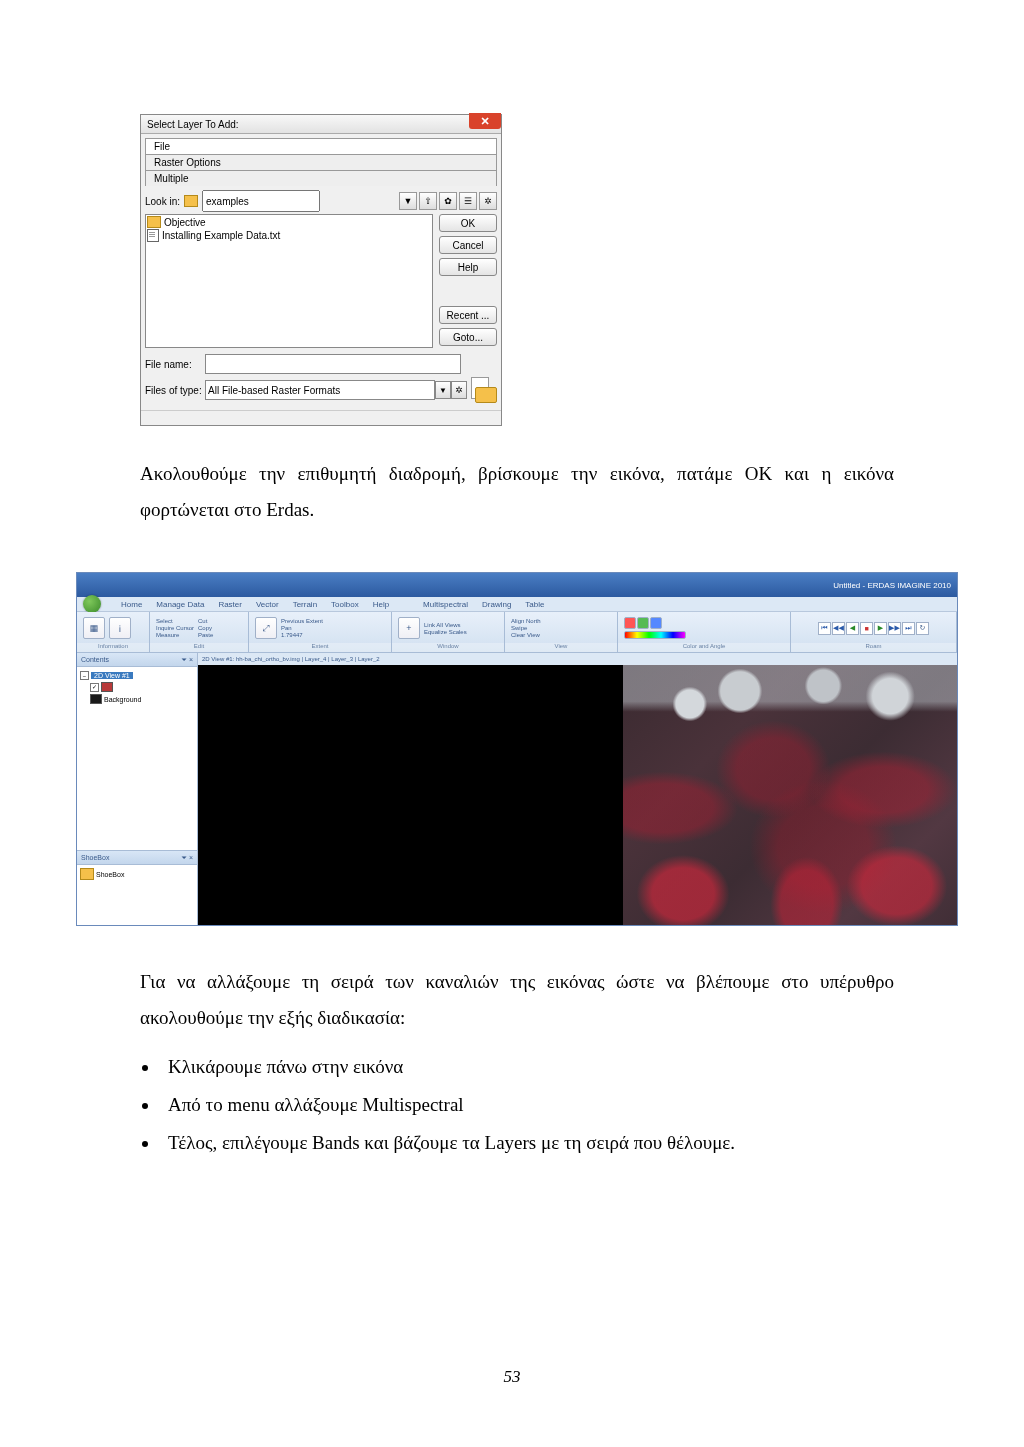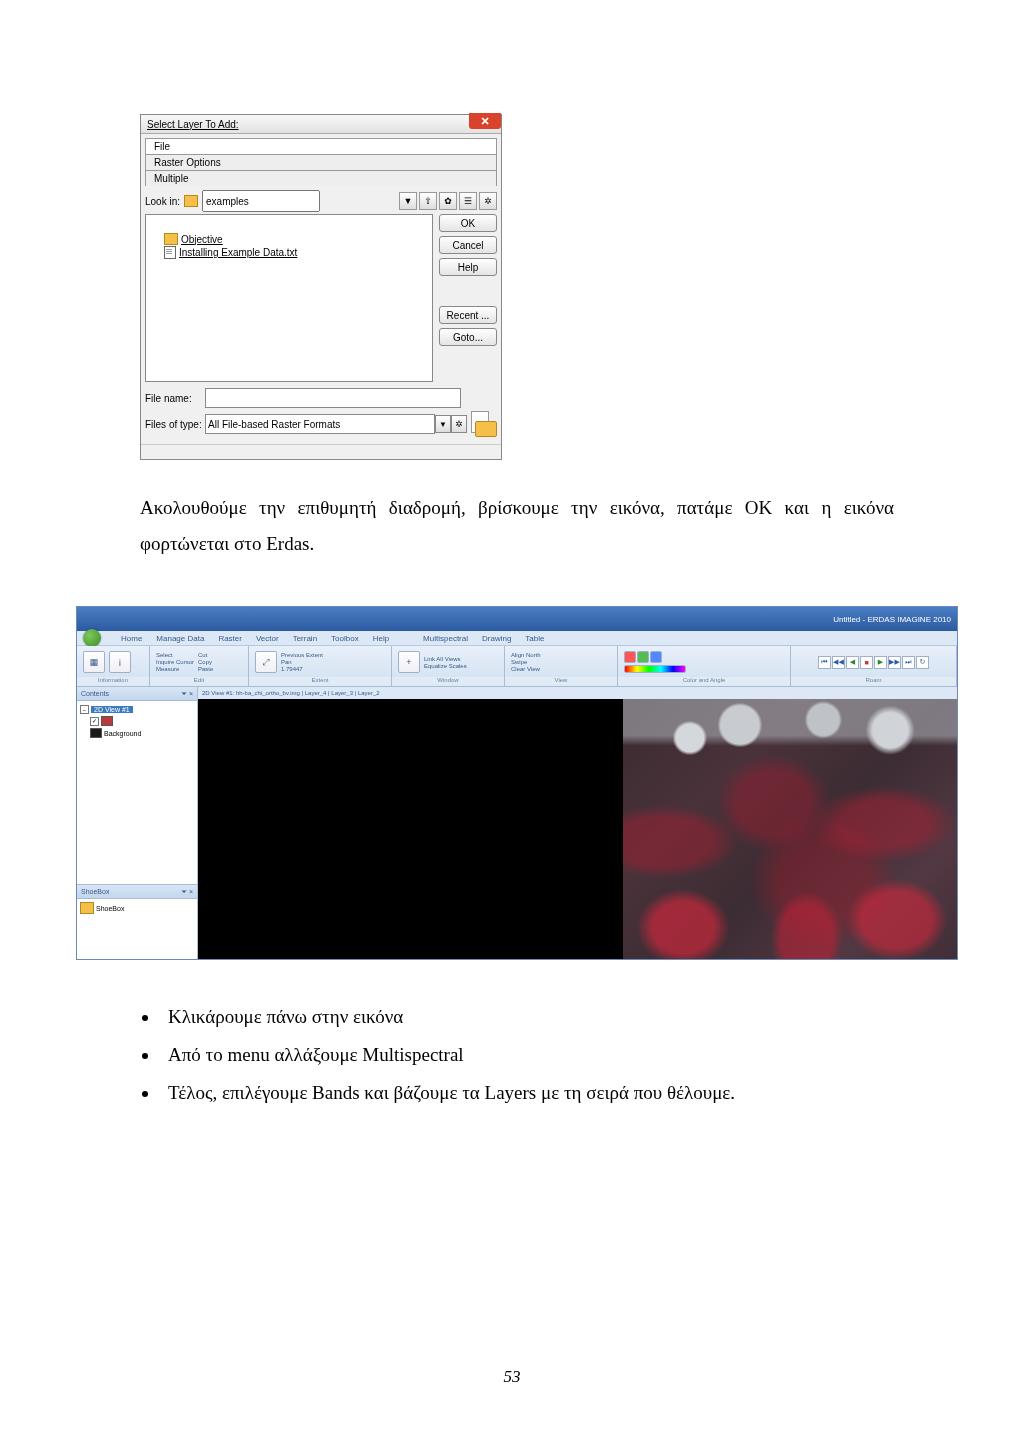--- a/index.html
+++ b/index.html
@@ -5,33 +5,33 @@
   body { margin:0; background:#fff; font-family:"Times New Roman", serif; color:#000; }
   .page { width:1024px; height:1447px; margin:0 auto; position:relative; box-sizing:border-box; padding:100px 130px 0 140px; }
   .para { font-size:19px; line-height:1.9; text-align:justify; margin:0 0 12px 0; }
   ul.bul { margin:4px 0 0 20px; padding:0; }
   ul.bul li { font-size:19px; line-height:2; text-align:left; padding-left:8px; }
   .page-num { position:absolute; bottom:60px; left:0; right:0; text-align:center; font-style:italic; font-size:17px; }
 
   
   .dialog-wrap { margin:14px 0 30px 0; }
   .dialog { width:360px; background:#f0f0f0; border:1px solid #888; font-family:Tahoma,Arial,sans-serif; font-size:10px; color:#000; }
-  .dlg-title { display:flex; align-items:center; background:linear-gradient(#f8f8f8,#e2e2e2); height:18px; padding:0 0 0 6px; border-bottom:1px solid #aaa; position:relative;text-decoration:underline; }
+  .dlg-title { display:flex; align-items:center; background:linear-gradient(#f8f8f8,#e2e2e2); height:18px; padding:0 0 0 6px; border-bottom:1px solid #aaa; position:relative; }
   .dlg-close { position:absolute; right:0; top:-2px; width:32px; height:16px; background:#d9432b; border-radius:0 0 3px 3px; color:#fff; display:flex; align-items:center; justify-content:center; font-size:11px; font-weight:bold; }
   .dlg-body { padding:4px; background:#f0f0f0; }
   .tabs { display:flex; gap:0; margin-bottom:4px;flex-direction:column; }
   .tab { border:1px solid #999; background:#fff; padding:2px 8px; font-size:10px; border-bottom:none; }
   .tab.inactive { background:#eee; }
   .lookin-row { display:flex; align-items:center; gap:4px; margin-bottom:2px; }
   .lookin-row select, .lookin-row input { font-size:10px; height:16px; }
   .folder-ico { width:12px; height:10px; background:#f5c04a; border:1px solid #b58a1a; display:inline-block; }
   .toolbar-btns { display:flex; gap:2px; }
   .toolbar-btns .tb { width:16px; height:16px; border:1px solid #999; background:linear-gradient(#fff,#ddd); display:flex; align-items:center; justify-content:center; font-size:9px; }
   .dlg-main { display:flex; gap:6px; }
-  .file-list { flex:1; height:130px; background:#fff; border:1px solid #888; padding:18px;text-decoration:underline; }
+  .file-list { flex:1; height:130px; background:#fff; border:1px solid #888; padding:1px; }
   .file-list .item { display:flex; align-items:center; gap:3px; font-size:10px; margin-bottom:1px; }
   .doc-ico { width:10px; height:11px; border:1px solid #666; background:#fff; position:relative; }
   .doc-ico::after { content:""; position:absolute; left:1px; top:2px; width:6px; height:1px; background:#999; box-shadow:0 2px 0 #999, 0 4px 0 #999; }
   .right-btns { width:58px; display:flex; flex-direction:column; gap:4px; padding-top:0; }
   .right-btns button { font-size:10px; height:18px; border:1px solid #888; background:linear-gradient(#fff,#e4e4e4); border-radius:3px; }
   .right-btns .spacer { height:22px; }
   .bottom-rows { margin-top:6px; }
   .brow { display:flex; align-items:center; margin-bottom:3px; }
   .brow label { width:60px; font-size:10px; }
   .brow input, .brow select { flex:1; font-size:10px; height:16px; border:1px solid #888; background:#fff; }
@@ -287,20 +287,21 @@
             <div class="black-pane"></div>
             <div class="sat-pane">
                 <div class="sat-img"></div>
               </div>
           </div>
         </div>
       </div>
     </div>
   </div>
 
+  <p class="para">Για να αλλάξουμε τη σειρά των καναλιών της εικόνας ώστε να βλέπουμε στο υπέρυθρο ακολουθούμε την εξής διαδικασία:</p>
   <ul class="bul">
     <li>Κλικάρουμε πάνω στην εικόνα</li>
     <li>Από το menu αλλάξουμε Multispectral</li>
     <li>Τέλος, επιλέγουμε Bands και βάζουμε τα Layers με τη σειρά που θέλουμε.</li>
   </ul>
 
   <div class="page-num">53</div>
 </div>
 
 </body></html>

